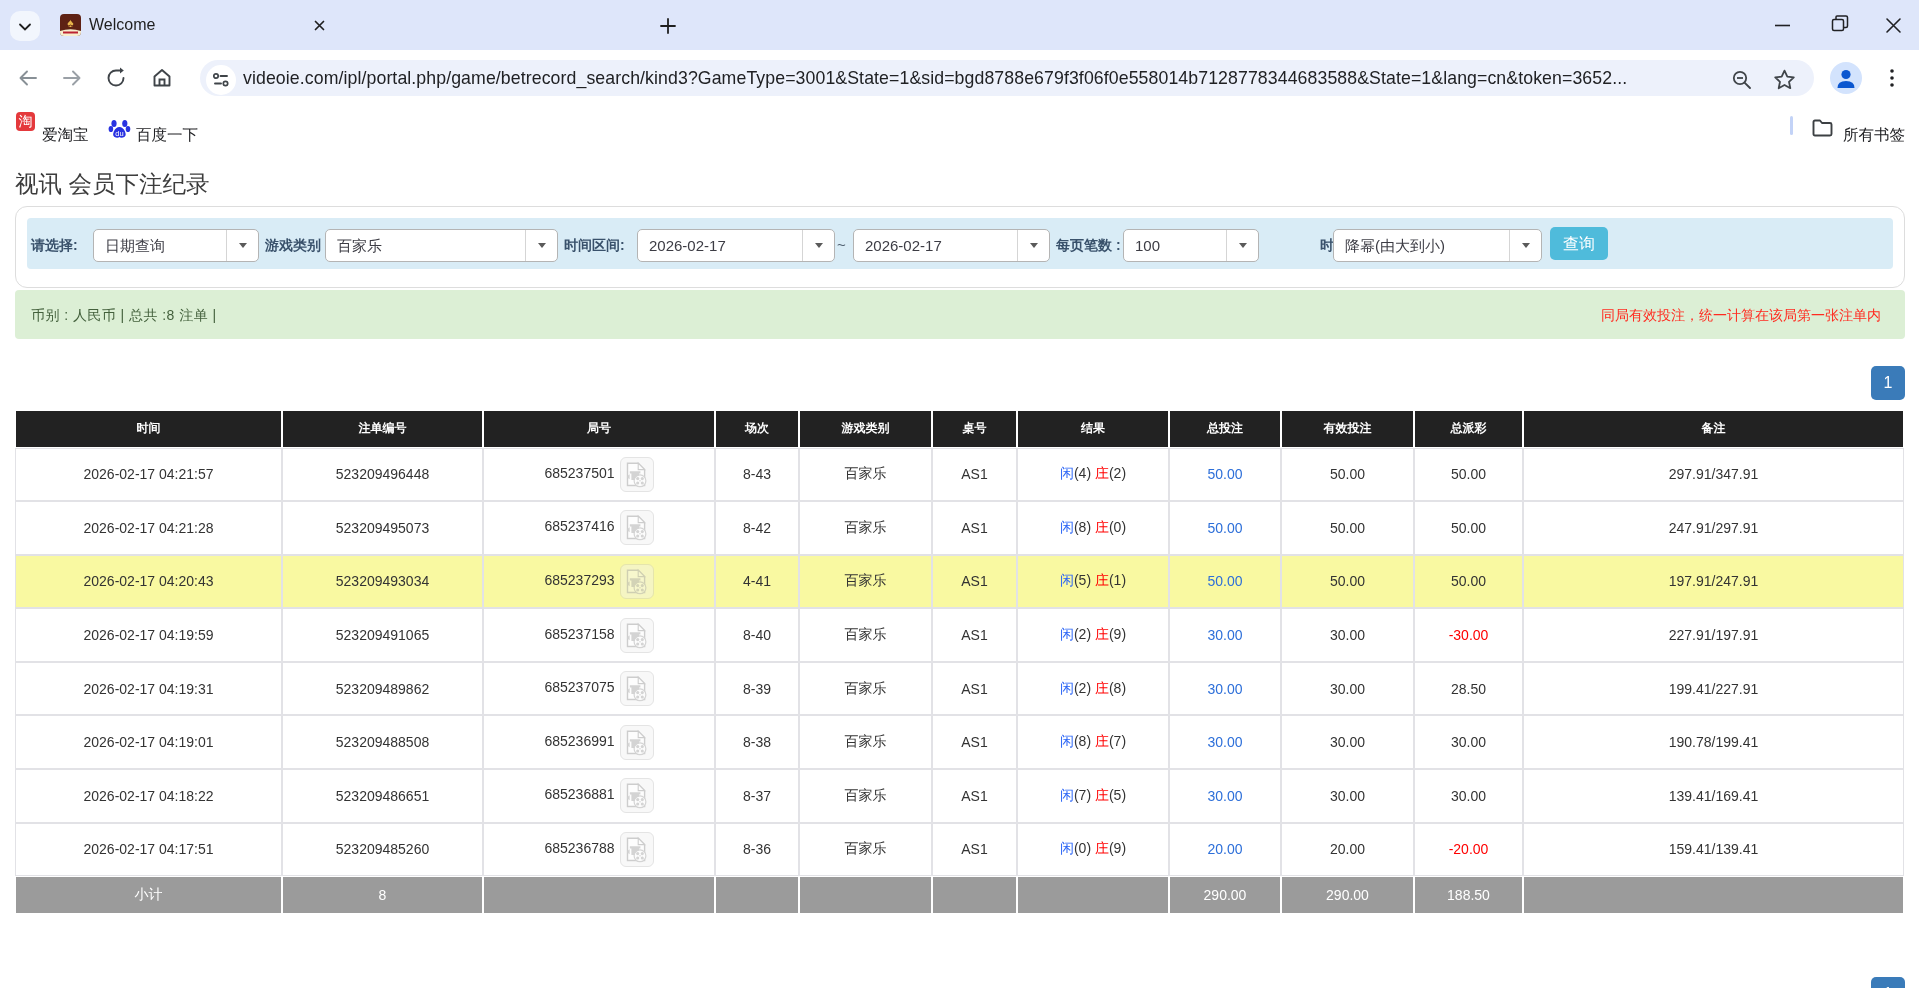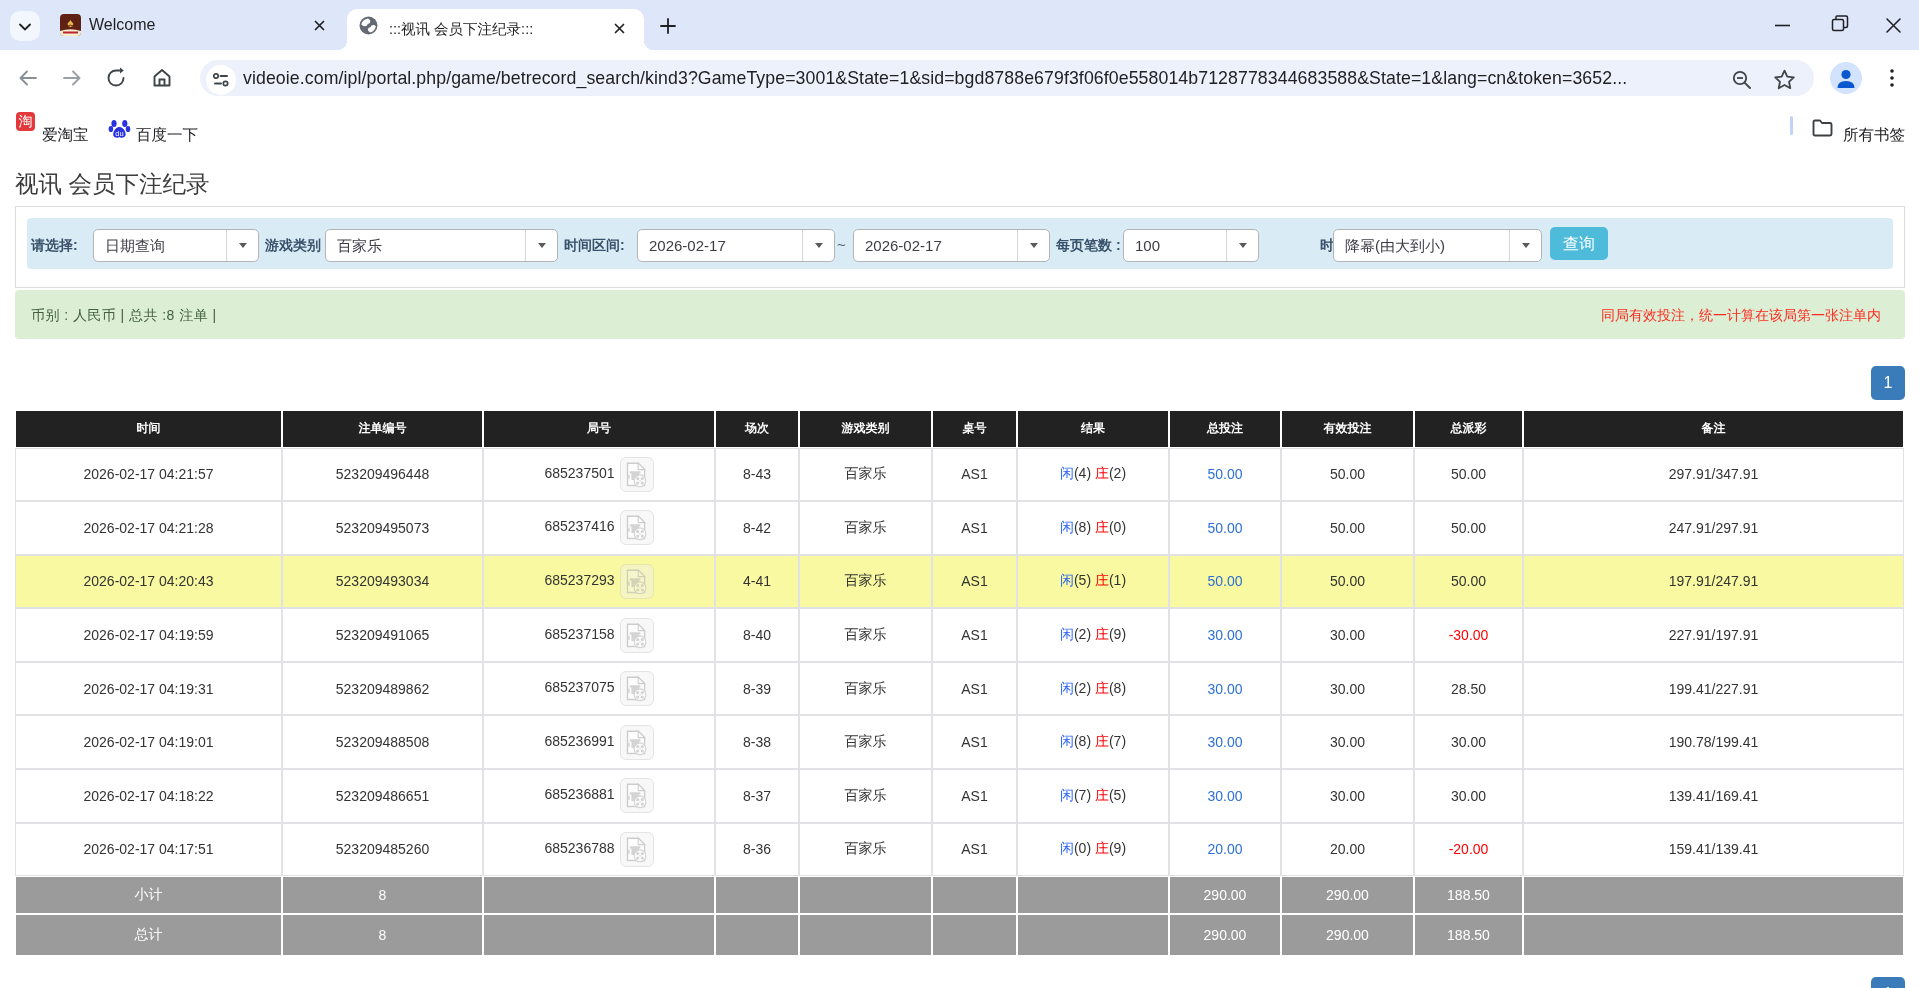--- a/index.html
+++ b/index.html
@@ -27,21 +27,21 @@
 #chip { position:absolute; left:6px; top:5px; width:30px; height:30px; background:#fff; border-radius:50%; }
 #urltxt { position:absolute; left:43px; top:7.5px; font-size:17.7px; color:#202124; letter-spacing:.1px; white-space:nowrap; }
 
 #bookbar { position:absolute; left:0; top:104px; width:1919px; height:48px; background:#fff; }
 .bktxt { position:absolute; top:21px; font-size:15.5px; color:#202124; }
 #tbicon { position:absolute; left:16px; top:8px; width:19px; height:19px; background:#e4393c; border-radius:4px; color:#fff; font-size:14px; line-height:19px; text-align:center; }
 #bksep { position:absolute; left:1790px; top:12px; width:3px; height:19px; background:#c3d3f7; border-radius:2px; }
 
 #page { position:absolute; left:0; top:152px; width:1919px; height:836px; background:#fff; }
 h1 { position:absolute; left:15px; top:16px; font-size:23.5px; font-weight:400; color:#3c3c3c; }
-#panel { position:absolute; left:15px; top:53.5px; width:1890px; height:82px; background:#fff; border:1px solid #ddd; border-radius:0; }
+#panel { position:absolute; left:15px; top:53.5px; width:1890px; height:82px; background:#fff; border:1px solid #ddd; border-radius:12px; }
 #band { position:absolute; left:11px; top:11px; width:1866px; height:51px; background:#d9ecf6; border-radius:4px; }
 .flabel { position:absolute; top:19px; font-size:14px; font-weight:bold; color:#39516b; white-space:nowrap; }
 .combo { position:absolute; top:11px; height:33px; background:#fff; border:1px solid #b4b4b4; border-radius:5px; }
 .combo .val { position:absolute; left:11px; top:7px; font-size:15px; color:#3c3c44; white-space:nowrap; }
 .combo .arr { position:absolute; right:0; top:0; height:31px; width:32px; border-left:1px solid #d5d5d5; }
 .combo .arr:after { content:""; position:absolute; left:50%; top:50%; margin:-2px 0 0 -4px; border:4px solid transparent; border-top:5px solid #5a5a5a; }
 #qbtn { position:absolute; left:1523px; top:9.5px; width:58px; height:33px; background:#4fbbdb; border-radius:5px; color:#fff; font-size:16px; text-align:center; line-height:33px; }
 #alert { position:absolute; left:15px; top:138px; width:1890px; height:49px; background:#dcefd5; border-radius:4px; font-size:14px; }
 #alert .l { position:absolute; left:16px; top:17px; color:#43603c; letter-spacing:.45px; }
 #alert .r { position:absolute; right:24px; top:17px; color:#ff2b20; }
@@ -73,33 +73,20 @@
       </div>
     <div class="tab1">
       <span class="fav"><svg width="21" height="22" viewBox="0 0 21 22">
             <rect x="0" y="0" width="21" height="22" rx="4" fill="#5e2114"></rect>
             <path d="M0 17 Q10.5 13.5 21 17 L21 18 Q21 22 17 22 L4 22 Q0 22 0 18 Z" fill="#f8eecd"></path>
             <text x="10.5" y="13" font-size="12" fill="#e8b64c" text-anchor="middle">♠</text>
             <rect x="3" y="17.5" width="15" height="2" fill="#b23"></rect>
           </svg></span>
       <span class="txt">Welcome</span>
       <span class="tabx" style="left:267px; top:9px;"><svg width="17" height="17" viewBox="0 0 17 17">
-            <path d="M4.5 4.5 L12.5 12.5 M12.5 4.5 L4.5 12.5" stroke="#1f1f1f" stroke-width="1.7" stroke-linecap="round"></path>
-          </svg></span>
-    </div>
-    <div class="tab2">
-      <div class="foot l"></div>
-        <div class="foot r"></div>
-      <span style="position:absolute; left:12px; top:7px;"><svg width="19" height="19" viewBox="0 0 19 19">
-            <circle cx="9.5" cy="9.5" r="9" fill="#636a73"></circle>
-            <path d="M2.2 8.6 Q3.6 3.6 9 2.6 Q12.6 4.4 10.6 7.2 Q8.4 7.6 7.8 9.8 Q4.8 11.2 2.2 8.6 Z" fill="#fff"></path>
-            <path d="M16.8 10.2 Q16.4 14.6 11.4 16.4 Q7.8 15 9.4 12 Q11.8 11.6 12.4 9.4 Q15.2 8.2 16.8 10.2 Z" fill="#fff"></path>
-          </svg></span>
-      <span class="txt">:::视讯 会员下注纪录:::</span>
-      <span class="tabx" style="left:264px; top:11px;"><svg width="17" height="17" viewBox="0 0 17 17">
             <path d="M4.5 4.5 L12.5 12.5 M12.5 4.5 L4.5 12.5" stroke="#1f1f1f" stroke-width="1.7" stroke-linecap="round"></path>
           </svg></span>
     </div>
     <div id="plus"><svg width="24" height="24" viewBox="0 0 24 24">
           <path d="M12 5 V19 M5 12 H19" stroke="#1f1f1f" stroke-width="1.8" stroke-linecap="round"></path>
         </svg></div>
     <div id="winctl">
       <svg width="160" height="50" viewBox="0 0 160 50">
           <path d="M16 25.5 H31" stroke="#202124" stroke-width="1.6"></path>
           <rect x="73.5" y="19.5" width="11" height="11" rx="1.5" fill="none" stroke="#202124" stroke-width="1.5"></rect>
@@ -394,29 +381,16 @@
             <td></td>
             <td></td>
             <td></td>
             <td></td>
             <td></td>
             <td>290.00</td>
             <td>290.00</td>
             <td>188.50</td>
             <td></td>
           </tr>
-      <tr class="f f2">
-            <td>总计</td>
-            <td>8</td>
-            <td></td>
-            <td></td>
-            <td></td>
-            <td></td>
-            <td></td>
-            <td>290.00</td>
-            <td>290.00</td>
-            <td>188.50</td>
-            <td></td>
-          </tr>
     </tbody>
       </table>
   </div>
 </div>
 
 </body></html>

